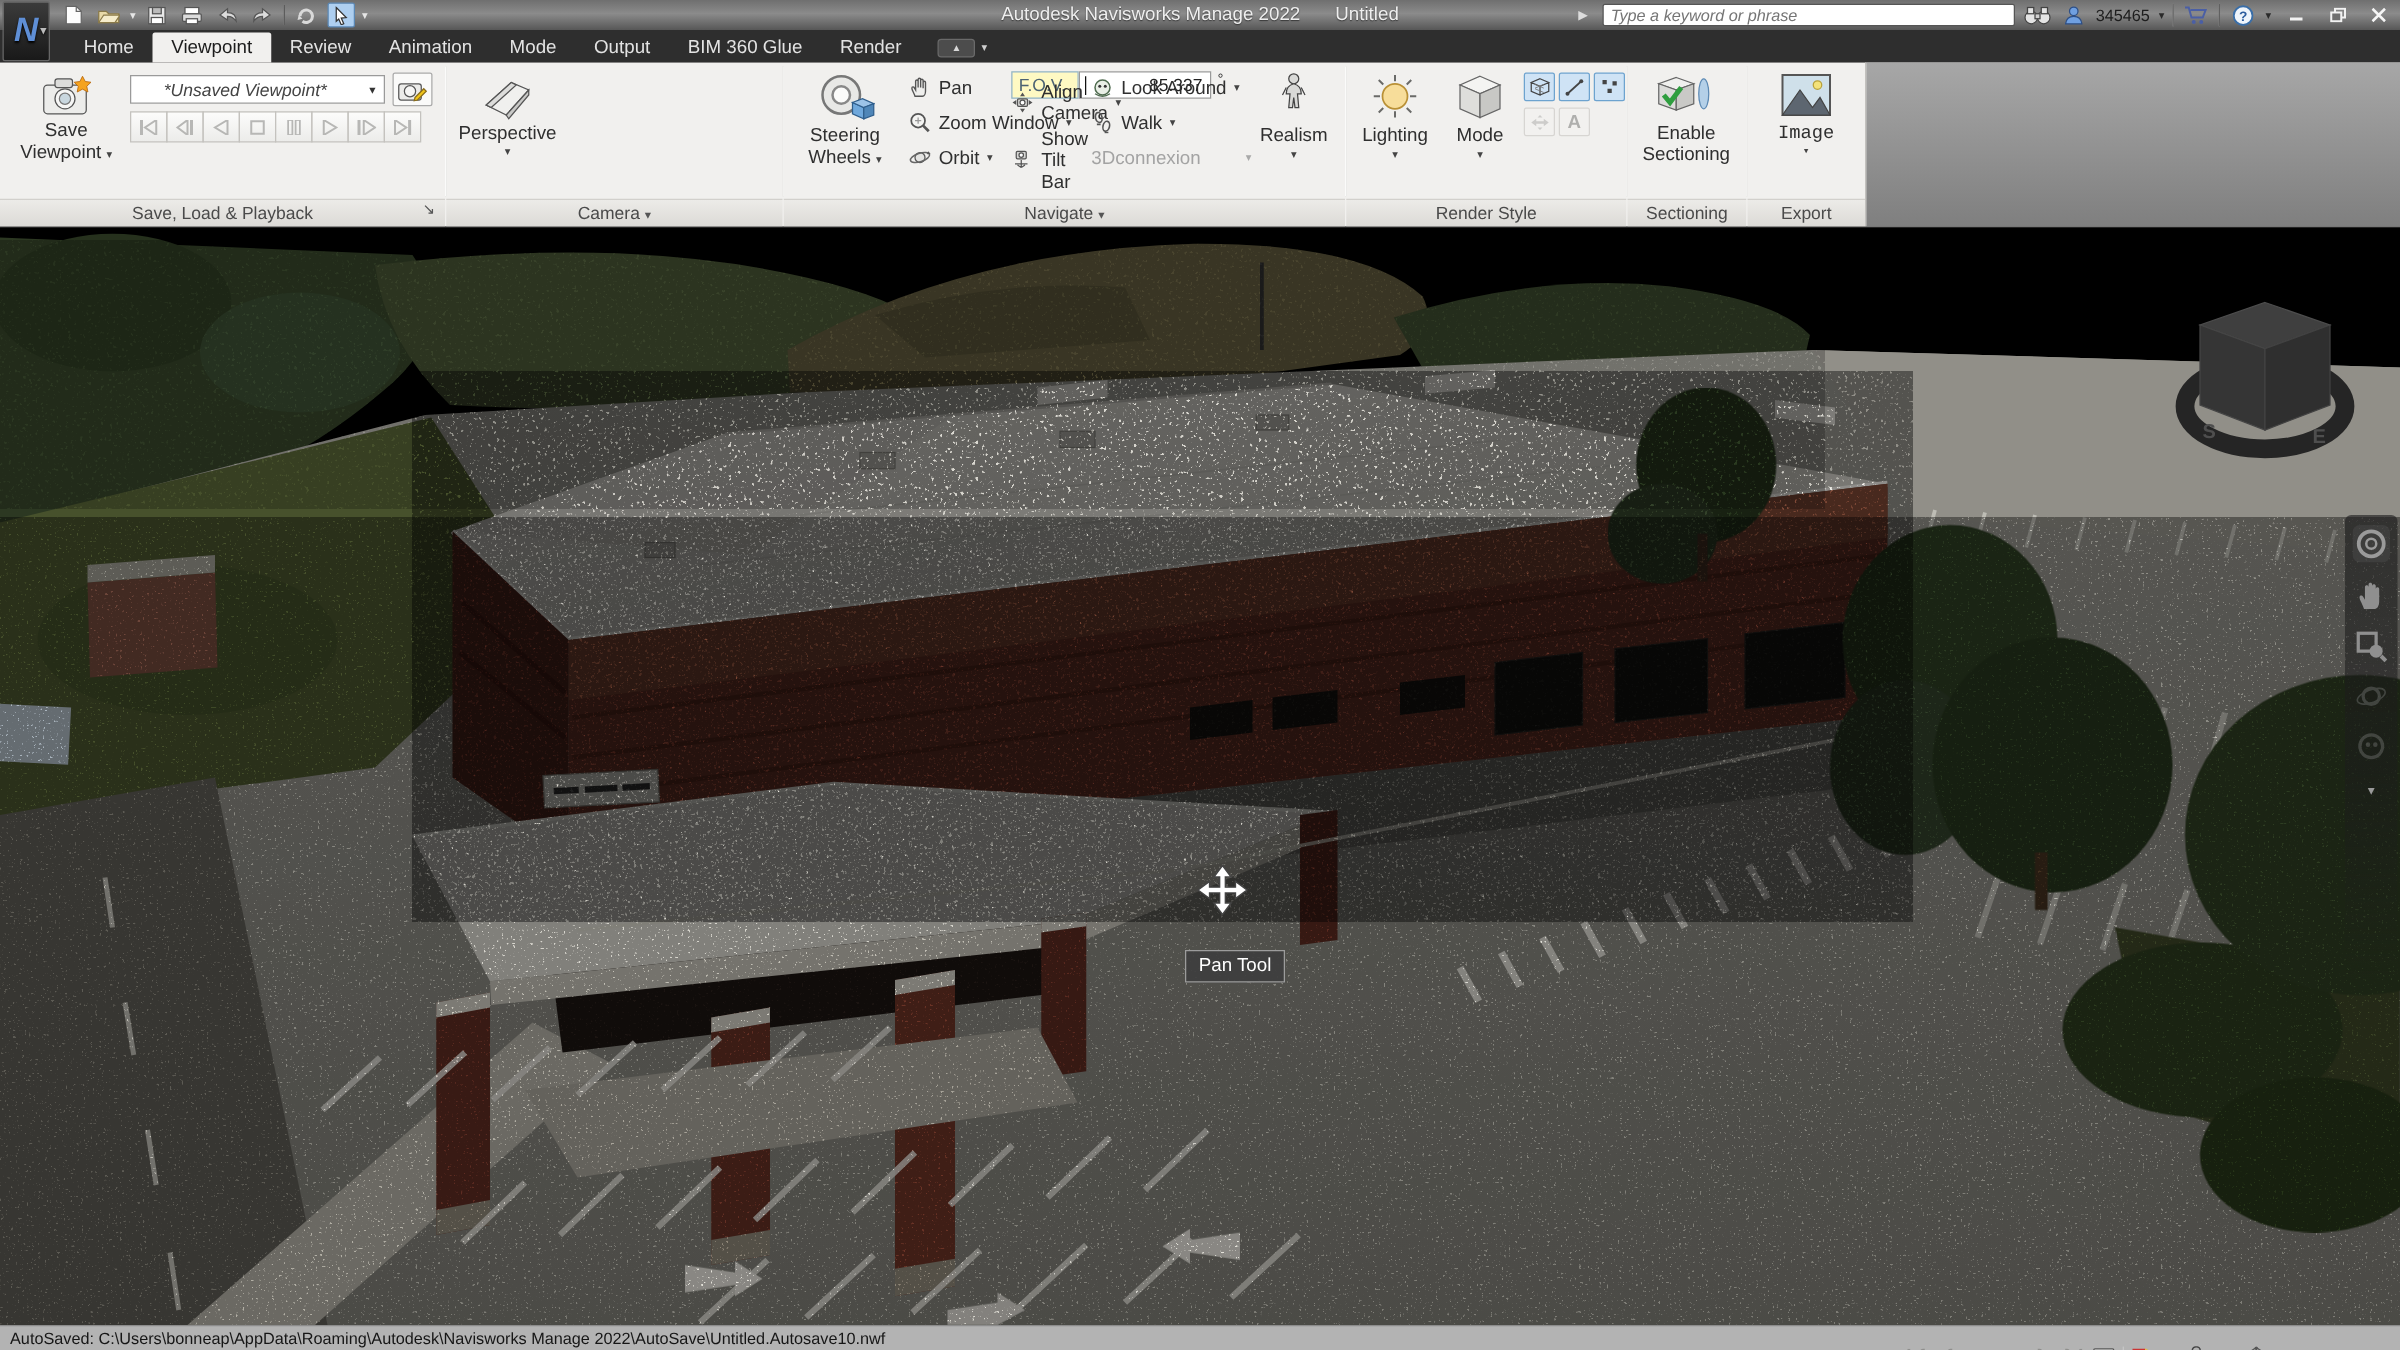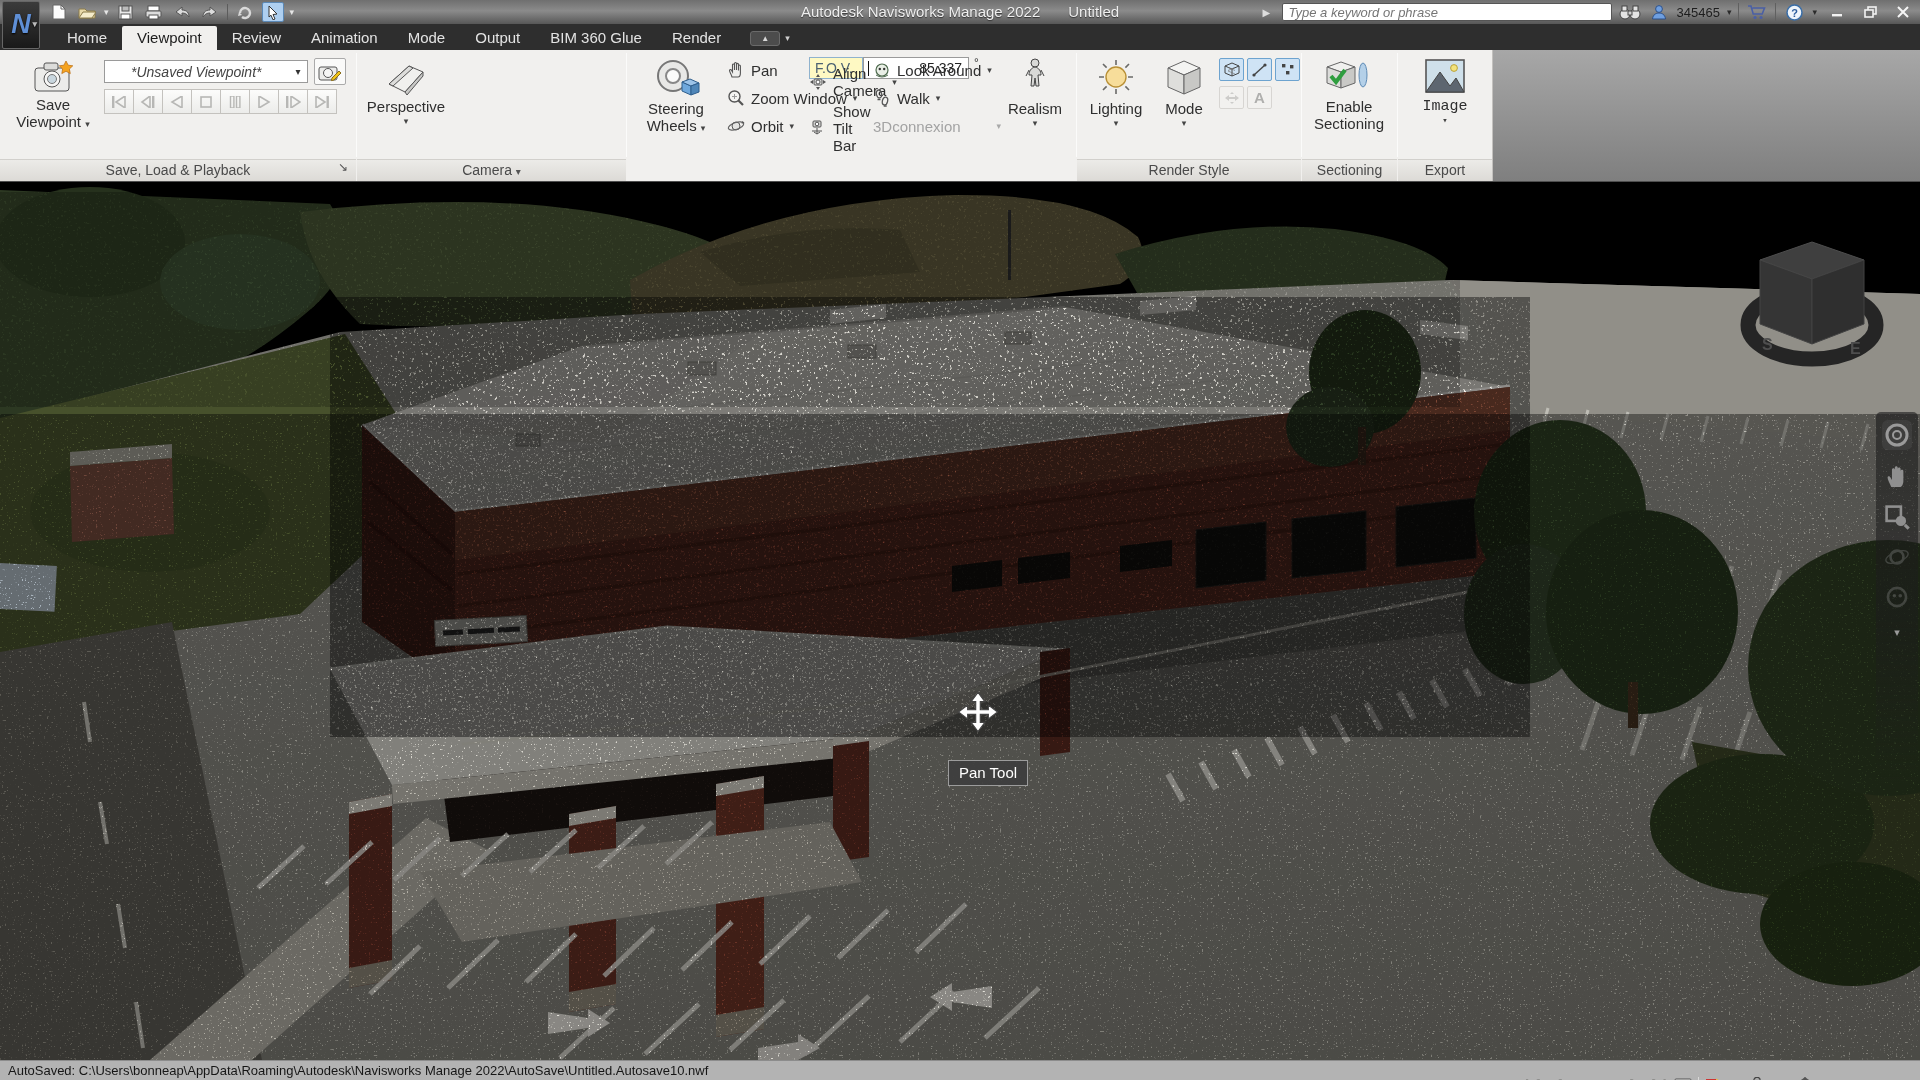--- a/index.html
+++ b/index.html
@@ -423,20 +423,23 @@
       </div>
       <div class="bigbtn" style="left:376px; width:64px;">
         <svg width="26" height="40">
           <circle cx="13" cy="5" r="4" fill="#d9d9d7" stroke="#444"></circle>
           <path d="M13,9 C9,10 7,13 7,17 L10,17 L9,28 L12,28 L13,20 L14,28 L17,28 L16,17 L19,17 C19,13 17,10 13,9 Z" fill="#d9d9d7" stroke="#444"></path>
           <path d="M7,12 L4,18 M19,12 L22,18" stroke="#444"></path>
         </svg>
         <div class="lbl">Realism</div>
         <span class="dd">▾</span>
       </div>
+      <div class="glabel">
+        <span>Navigate</span> <span class="caret">▾</span>
+      </div>
     </div>
     <div class="rdiv" style="left:1076px;"></div>
 
     <div class="rgroup" style="left:1077px; width:224px;">
       <div class="bigbtn" style="left:6px; width:66px;">
         <svg width="44" height="40">
           <circle cx="22" cy="19" r="10" fill="#f7dd9a" stroke="#b99036" stroke-width="1.4"></circle>
           <g stroke="#6a6a68" stroke-width="1.6">
             <path d="M22,2 v5 M22,31 v5 M5,19 h5 M34,19 h5 M9,6 l3.6,3.6 M31.4,28.4 L35,32 M35,6 l-3.6,3.6 M12.6,28.4 L9,32"></path>
           </g>

